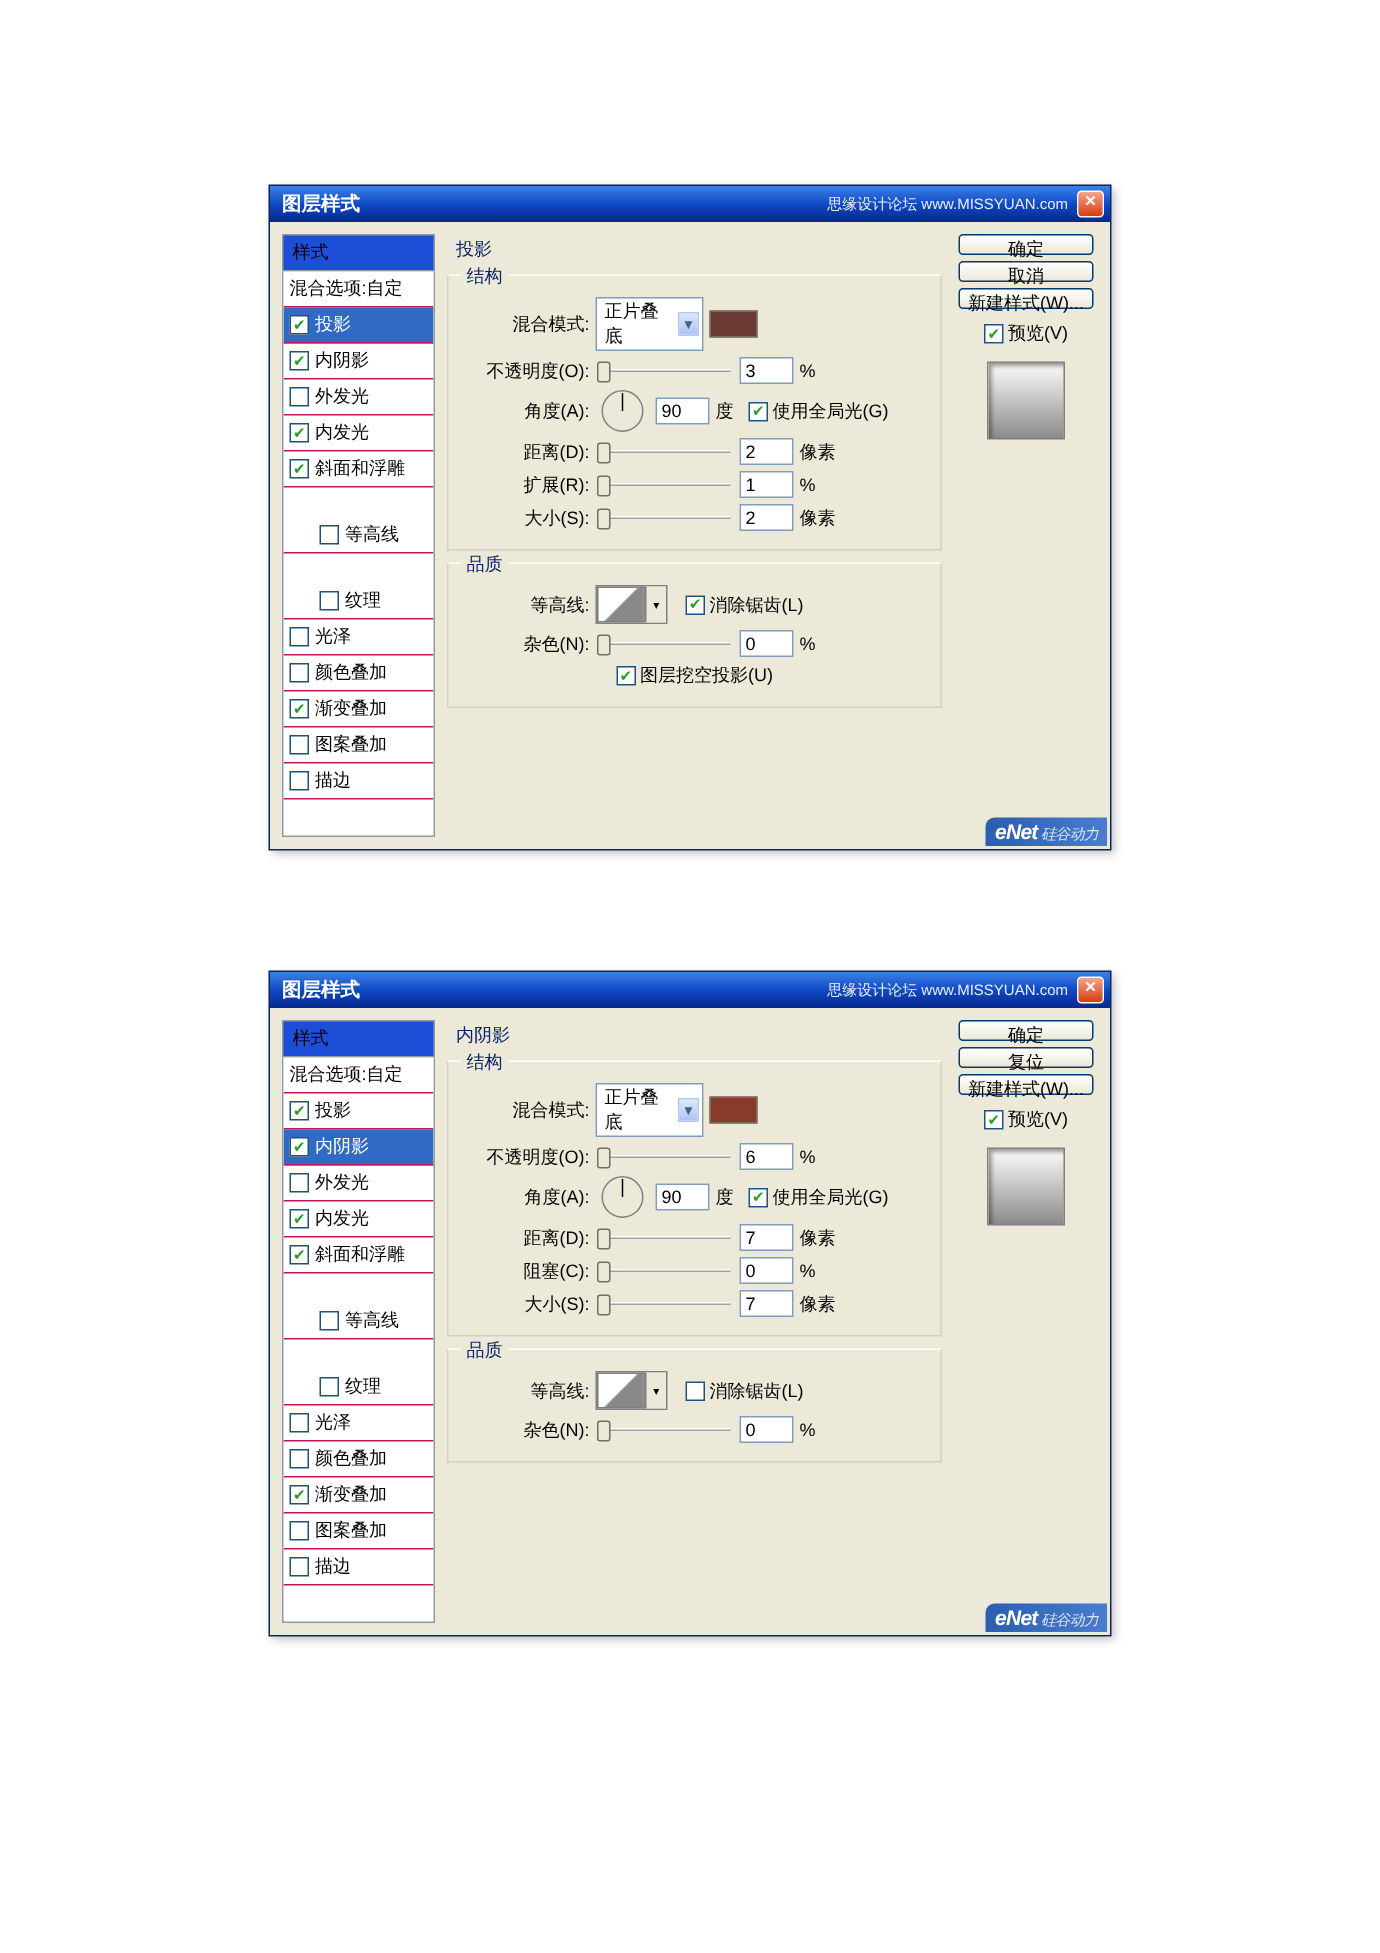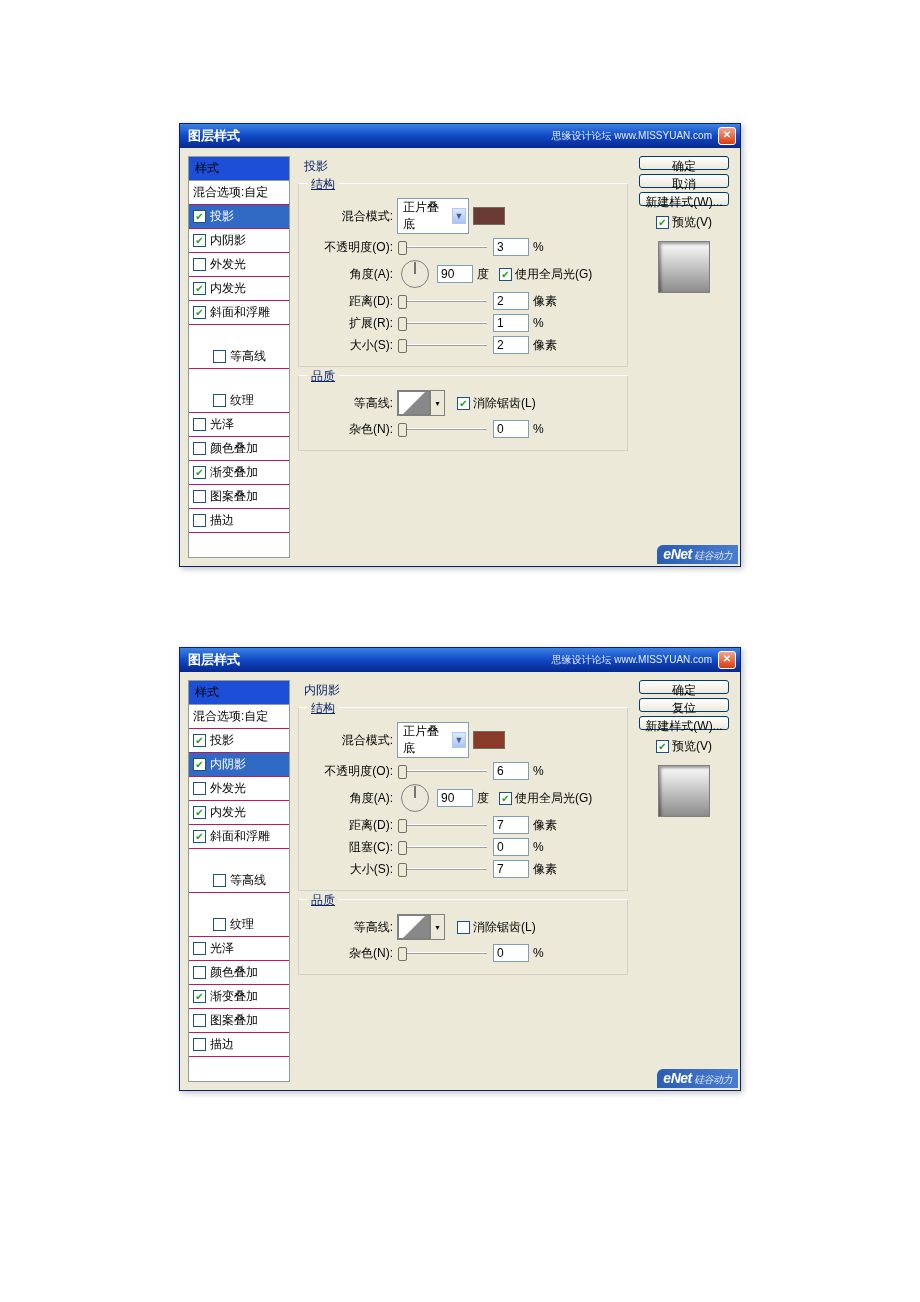--- a/index.html
+++ b/index.html
@@ -116,21 +116,20 @@
     margin-top: 8px;
     padding: 10px 10px 8px 10px;
   }
   .fieldset .legend {
     position: absolute;
     top: -8px; left: 8px;
     background: #ece9d8;
     padding: 0 4px;
     color: #0a246a;
     font-size: 12px;
-    text-decoration: underline;
   }
   .section-title {
     color: #0a246a;
     font-size: 12px;
     padding: 2px 0 0 6px;
   }
   .row {
     display: flex;
     align-items: center;
     margin: 4px 0;
@@ -410,20 +409,26 @@
             </div>
             <div class="row">
               <span class="lbl">杂色(N):</span>
               <div class="slider">
                 <div class="slider-track"></div>
                 <div class="slider-thumb" style="left: 1px;"></div>
               </div>
               <input class="num-input" type="text" value="0" style="">
               <span class="unit">%</span>
             </div>
+            <div class="row" style="justify-content: center;">
+              <span class="inline-cb">
+                <span class="cb checked"></span>
+                <span>图层挖空投影(U)</span>
+              </span>
+            </div>
           </div>
         </div>
         <div class="buttons-col">
           <div class="win-btn">确定</div>
           <div class="win-btn">取消</div>
           <div class="win-btn">新建样式(W)...</div>
           <span class="inline-cb preview-check">
             <span class="cb checked"></span>
             <span>预览(V)</span>
           </span>

